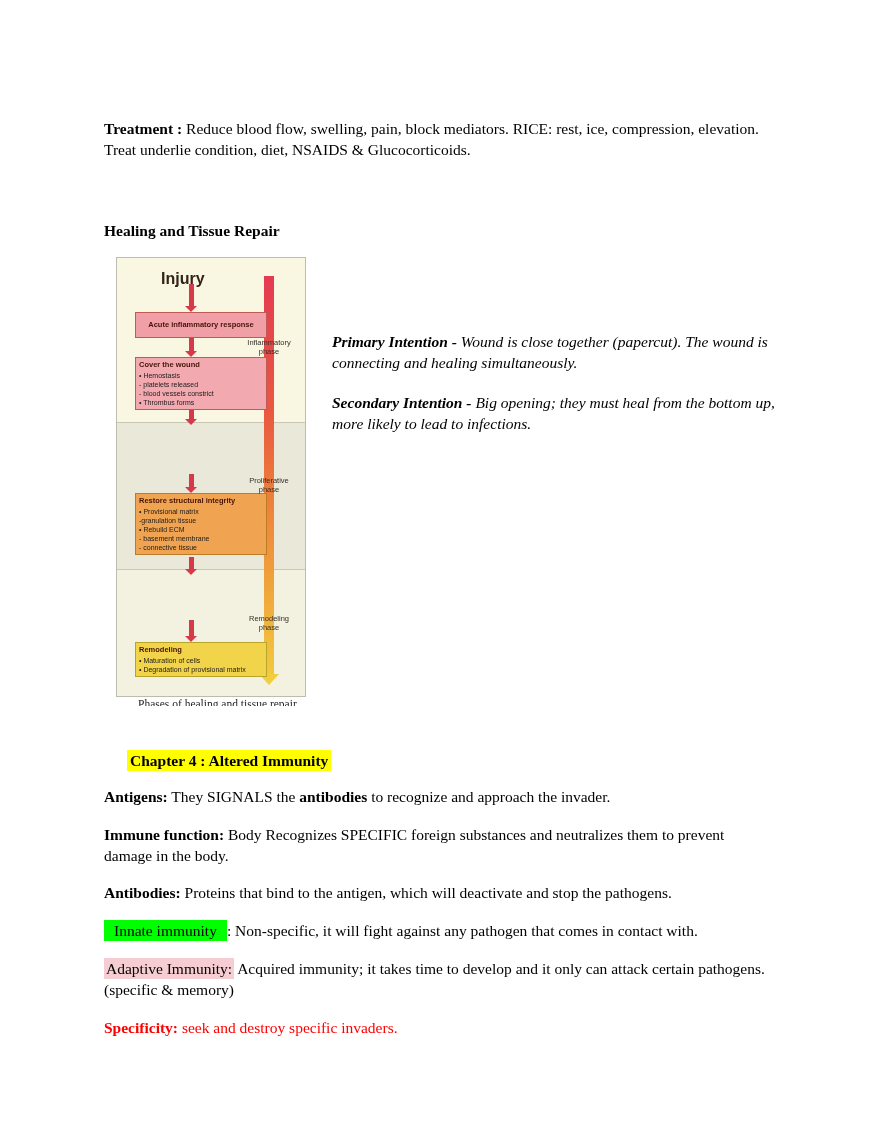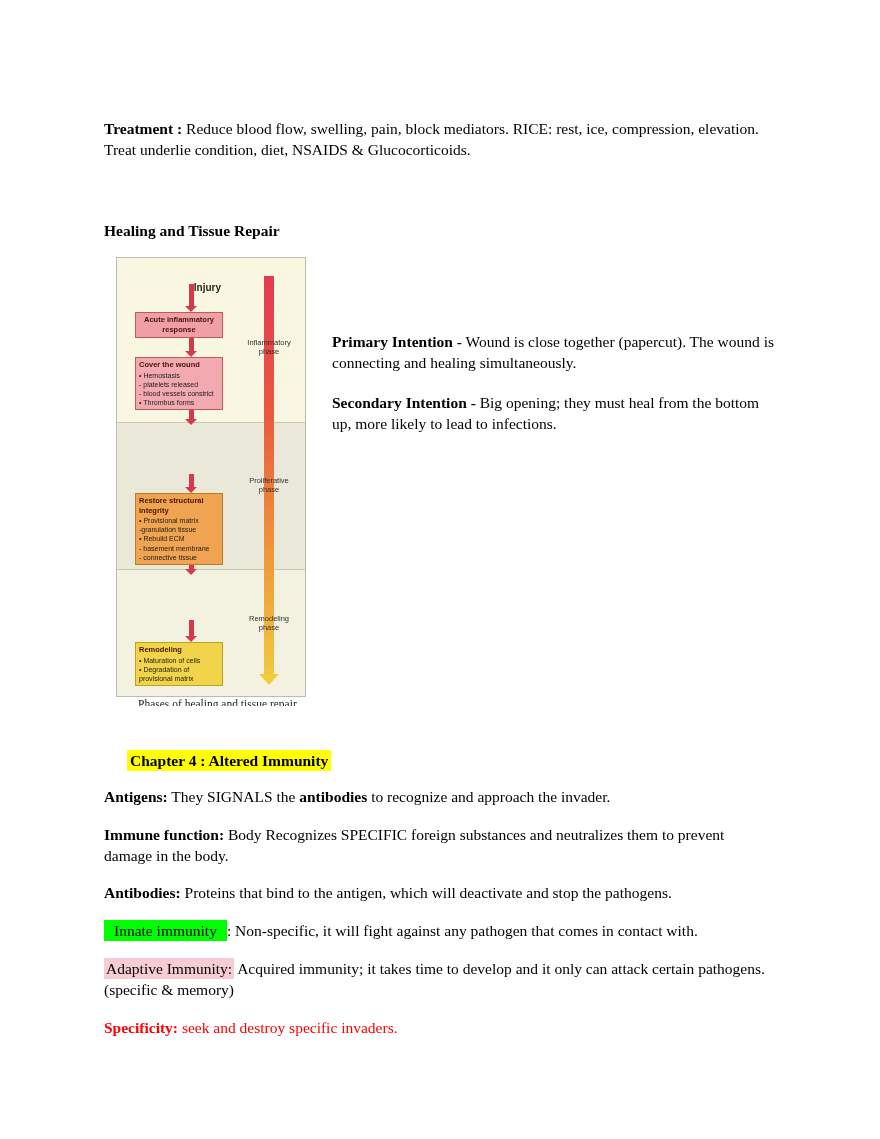--- a/index.html
+++ b/index.html
@@ -11,55 +11,55 @@
     font-size: 15.5px; line-height: 1.35;
   }
   .doc { padding: 105px 104px 0 104px; margin-top: 14px; }
   p { margin: 0 0 17px 0; }
   .bold { font-weight: bold; }
   .treatment { margin-bottom: 60px; }
   .heading { font-weight: bold; margin-bottom: 15px; }
 
   .figure-row { display: flex; padding-left: 12px; margin-bottom: 45px; }
   .fig-wrap { flex-shrink: 0; width: 190px; }
-  .intentions { margin-left: 26px; padding-top: 75px; width: 445px; }
+  .intentions { margin-left: 26px; padding-top: 75px; width: 445px; font-style: italic; }
   .intentions p { margin-bottom: 19px; }
 
   .chapter { margin-left: 23px; margin-bottom: 15px; }
   .hl-yellow { background: #ffff00; padding: 2px 3px; font-weight: bold; }
   .hl-green  { background: #00ff00; padding: 2px 10px; }
   .hl-pink   { background: #f6cdd2; padding: 2px 2px; }
   .red { color: #ff0000; }
 
   
   .figure {
     position: relative; width: 190px; height: 440px;
     border: 1px solid #bcbcb0; overflow: hidden; background: #f8f6e2;
     font-family: "Liberation Sans", sans-serif;
   }
   .band { position: absolute; left: 0; right: 0; }
   .band-1 { top: 0;     height: 164px; background: #f9f7e2; }
   .band-2 { top: 164px; height: 148px; background: #e9e8d9; border-top: 1px solid #c8c8b6; border-bottom: 1px solid #c8c8b6; }
   .band-3 { top: 312px; height: 128px; background: #f3f1df; }
 
-  .injury { position: absolute; top: 23px; left: 44px; width: 60px; text-align: right;
-            font-weight: bold; font-size: 10px; color: #332417; z-index: 4; }
+  .injury { position: absolute; top: 10px; left: 44px; width: 60px; text-align: left;
+            font-weight: bold; font-size: 16px; color: #332417; z-index: 4; }
 
   .dn-arrow { position: absolute; left: 68px; width: 13px; z-index: 2; }
   .dn-arrow::before { content: ""; position: absolute; left: 4px; top: 0; bottom: 5px; width: 5px; background: #d63a4a; }
   .dn-arrow::after  { content: ""; position: absolute; left: 0; bottom: 0; width: 0; height: 0;
                       border-left: 6.5px solid transparent; border-right: 6.5px solid transparent; border-top: 6px solid #d63a4a; }
   .a1 { top: 26px;  height: 28px; }
   .a2 { top: 80px;  height: 19px; }
   .a3 { top: 150px; height: 17px; }
   .a4 { top: 216px; height: 19px; }
   .a5 { top: 299px; height: 18px; }
   .a6 { top: 362px; height: 22px; }
 
-  .fbox { position: absolute; left: 18px; width: 88px; border: 1px solid #a05040;
+  .fbox { position: absolute; left: 18px; width: 132px; border: 1px solid #a05040;
           padding: 2px 3px; font-size: 7px; line-height: 1.3; z-index: 3; }
   .fbox-title { font-weight: bold; font-size: 7.5px; color: #471407; margin-bottom: 1px; }
   .fbox-items { white-space: pre-line; color: #1c1c1c; }
   .b1 { top: 54px;  height: 26px; background: #f09fa7; border-color: #c05a55;
         display: flex; align-items: center; justify-content: center; text-align: center; }
   .b1 .fbox-title { margin-bottom: 0; }
   .b2 { top: 99px;  background: #f2a9b0; border-color: #c05a55; }
   .b3 { top: 167px; background: #e98f74; border-color: #b04c33; }
   .b4 { top: 235px; background: #f0a351; border-color: #bd7a27; }
   .b5 { top: 317px; background: #f2c24d; border-color: #bd9328; }

